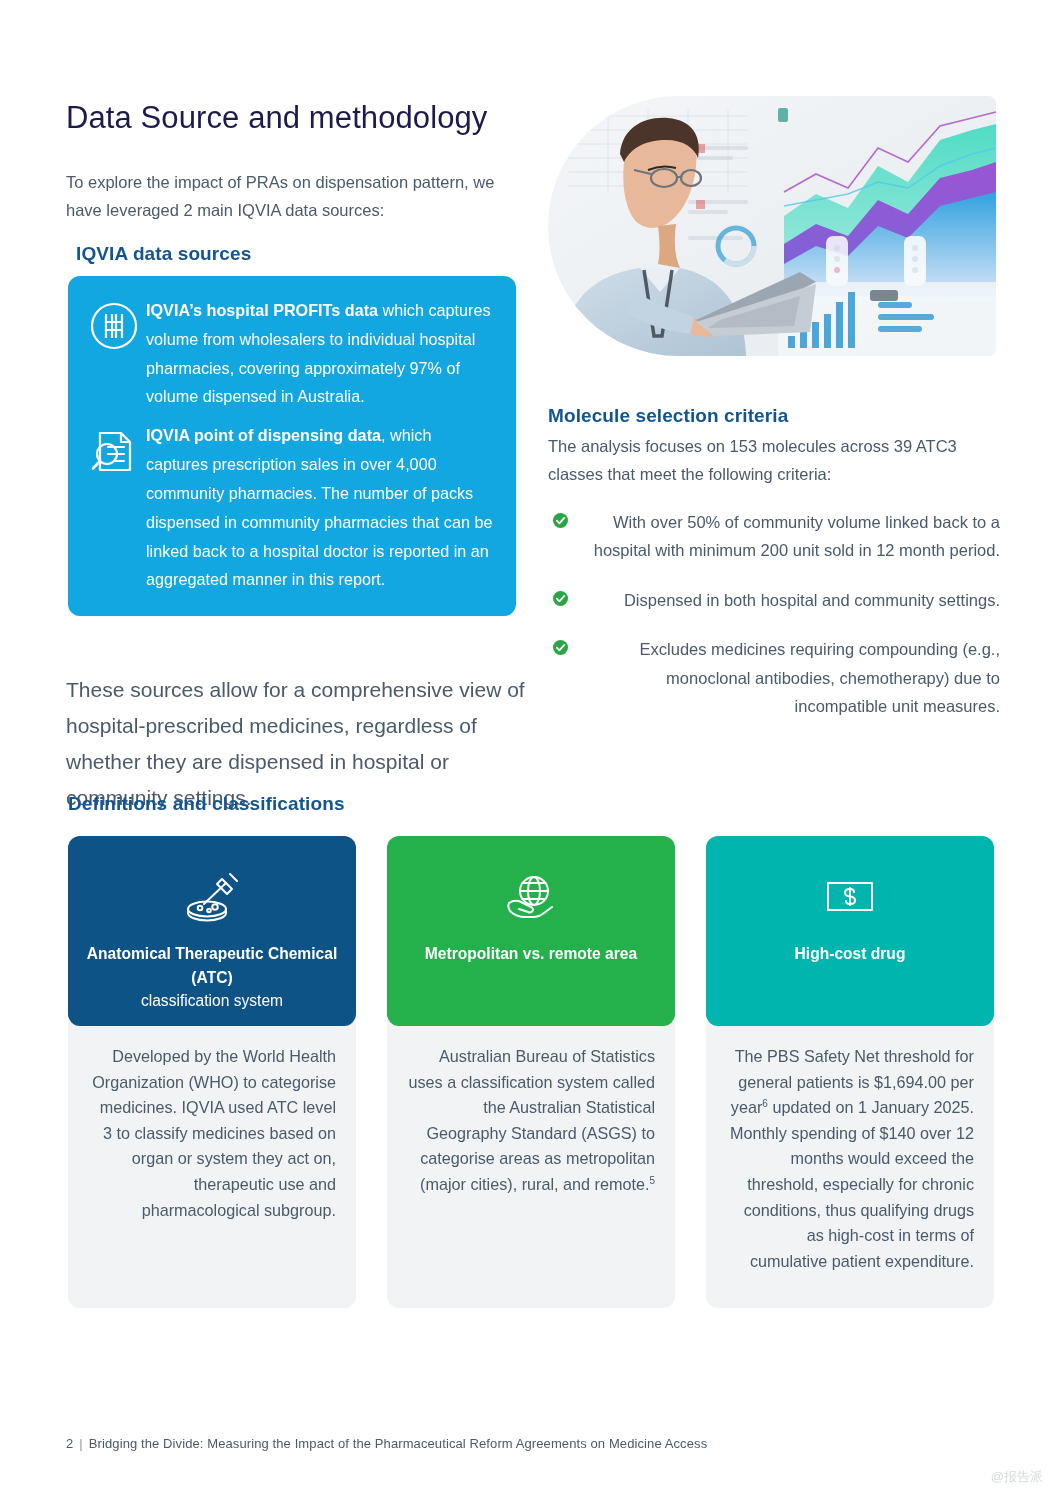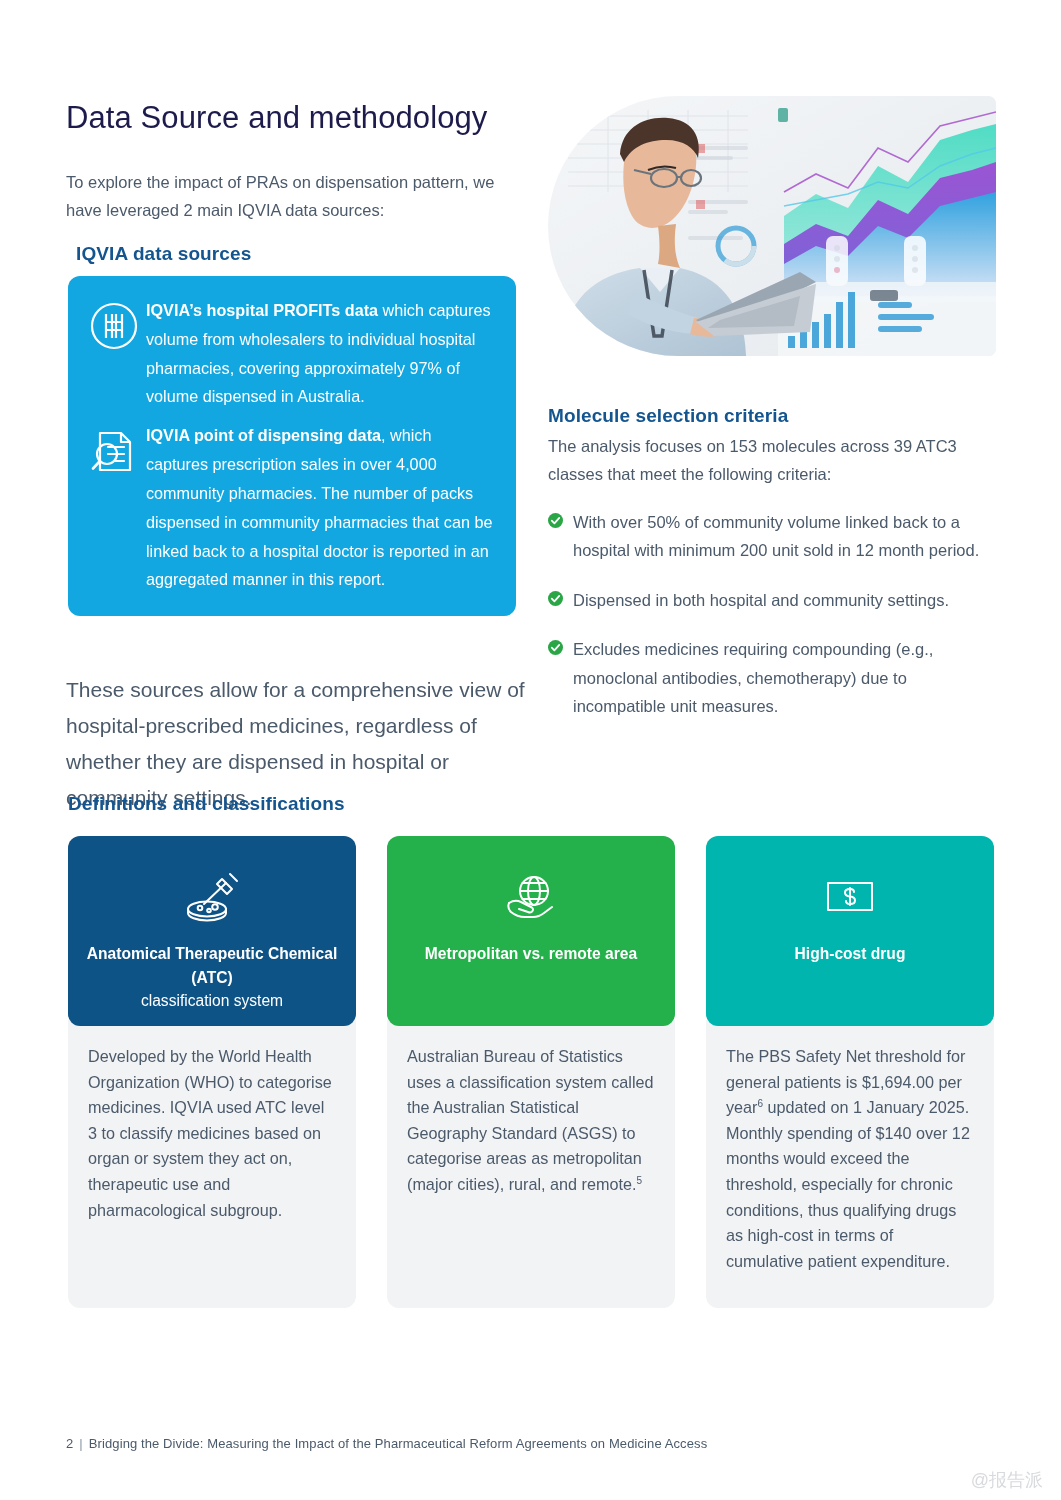--- a/index.html
+++ b/index.html
@@ -59,21 +59,21 @@
   }
   .photo svg { display: block; width: 100%; height: 100%; }
 
   
   #molecule-head { position: absolute; left: 548px; top: 405px; }
   .mol-intro {
     position: absolute; left: 548px; top: 432px; width: 452px;
     font-size: 16.5px; color: #4b5a6b; line-height: 1.72;
   }
   .criteria { position: absolute; left: 548px; top: 508px; width: 452px; }
-  .crit-item { display: flex; align-items: flex-start; margin-bottom: 21px; }
+  .crit-item { display: flex; align-items: flex-start; margin-bottom: 21px; text-align: right; }
   .crit-icon { flex: 0 0 20px; padding-top: 5px; }
   .crit-text {
     flex: 1 1 auto; font-size: 16.5px; color: #4b5a6b; line-height: 1.72;
     padding-left: 5px;
   }
 
   
   #definitions-head { position: absolute; left: 68px; top: 793px; }
 
   .cards {
@@ -92,41 +92,41 @@
   .card-icon { height: 62px; display: flex; align-items: center; }
   .card-title {
     margin-top: 14px; text-align: center; color: #fff;
     font-size: 15.6px; font-weight: bold; line-height: 1.52;
   }
   .card-title .sub { font-weight: 400; }
   .card-body {
     background: #F2F3F4;
     border-radius: 0 0 12px 12px;
     margin-top: -6px; padding: 24px 20px 34px 20px;
-    text-align: left;
+    text-align: right;
     font-size: 16.2px; color: #4b5a6b; line-height: 1.58;
     flex: 1 1 auto;
   }
   .card-body sup { font-size: 10px; vertical-align: super; line-height: 0; }
 
   
   .cards { align-items: stretch; gap: 31px; }
   .card { align-self: stretch; }
 
   
   .footer {
     position: absolute; left: 66px; top: 1436px;
     font-size: 13px; color: #4b5a6b; letter-spacing: 0.1px;
   }
   .footer .pg { margin-right: 6px; }
   .footer .bar { margin-right: 6px; color: #8b97a5; }
 
   .watermark {
     position: absolute; right: 18px; top: 1468px;
-    font-size: 18px; color: #d8dade;
+    font-size: 13px; color: #d8dade;
   }
 </style>
 </head>
 <body>
 
 <div class="page">
 
   <h1 class="page-title">Data Source and methodology</h1>
 
   <p class="intro">To explore the impact of PRAs on dispensation pattern, we have leveraged 2 main IQVIA data sources:</p>

